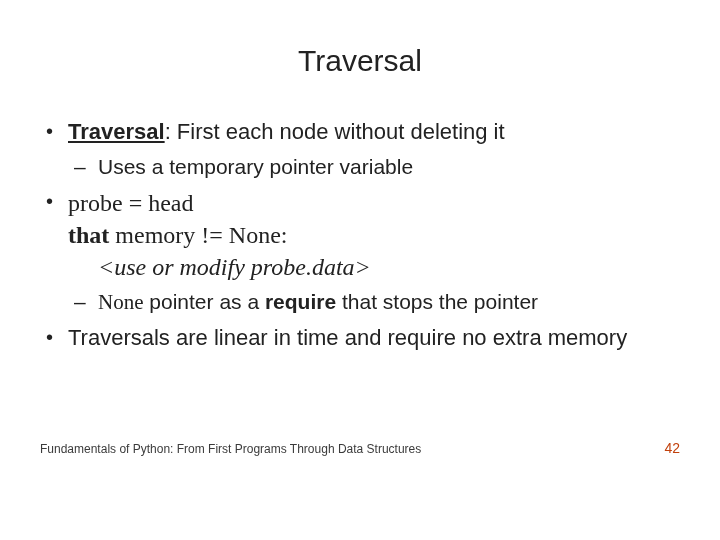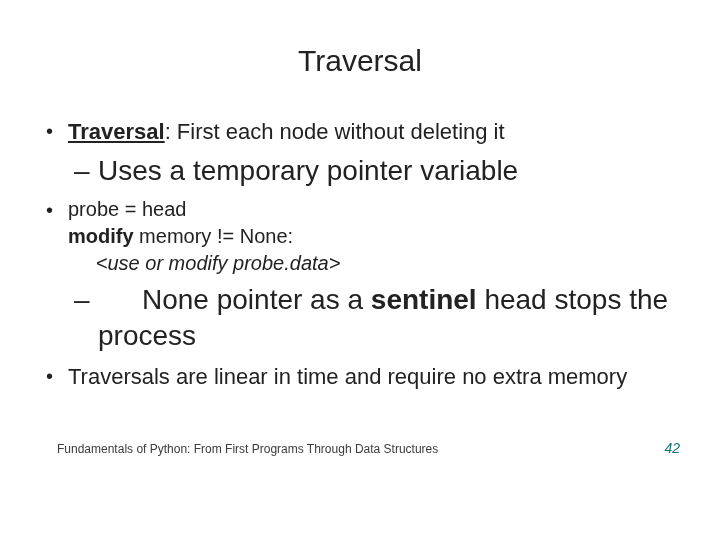--- a/index.html
+++ b/index.html
@@ -40,83 +40,81 @@
     content: "•";
     position: absolute;
     left: 6px;
     top: 0;
     font-size: 20px;
   }
   ul.level2 {
     list-style: none;
     padding-left: 0;
     margin: 6px 0 0 0;
-    font-size: 28px;
+    font-size: 21px;
   }
   ul.level2 > li {
     position: relative;
     padding-left: 30px;
     margin-bottom: 6px;
   }
   ul.level2 > li.dash::before {
     content: "–";
     position: absolute;
     left: 6px;
     top: 0;
   }
   .bold { font-weight: 700; }
   .under { text-decoration: underline; }
   .code {
-    font-family: Liberation Sans, sans-serif;
-    font-size: 20px;
+    font-family: Liberation Serif, serif;
+    font-size: 24px;
     white-space: pre;
     display: block;
     line-height: 1.25;
     margin: 2px 0 2px 0;
   }
   .ital { font-style: italic; }
-  .codein { font-family: Liberation Sans, sans-serif; margin-left: 44px; }
+  .codein { font-family: Liberation Serif, serif; }
   .footer {
     position: absolute;
     left: 40px;
     right: 40px;
     bottom: 20px;
     font-size: 12px;
     color: #3b3b3b;
-    margin-left: 17px;
   }
   .pagenum {
     position: absolute;
     right: 40px;
     bottom: 20px;
     font-size: 14px;
-    color: #0f766e;
-    font-style: italic;
+    color: #c2410c;
   }
 </style>
 </head>
 <body>
 
 <div class="slide">
   <div class="title">Traversal</div>
 
   <ul class="level1">
     <li>
       <span class="bold under">Traversal</span><span>: First each node without deleting it</span>
       <ul class="level2">
         <li class="dash">Uses a temporary pointer variable</li>
       </ul>
     </li>
 
     <li>
       <span class="code">probe = head</span>
-      <span class="code"><span class="bold">modify</span><span> memory != None:</span></span>
+      <span class="code"><span class="bold">that</span><span> memory != None:</span></span>
       <span class="code ital">     &lt;use or modify probe.data&gt;</span>
       <ul class="level2">
-        <li class="dash"><span class="codein">None</span><span> pointer as a </span><span class="bold">sentinel</span><span> head stops the process</span></li>
+        <li class="dash"><span class="codein">None</span><span> pointer as a </span><span class="bold">require</span><span> that stops the pointer</span></li>
       </ul>
     </li>
 
     <li>Traversals are linear in time and require no extra memory</li>
   </ul>
 
   <div class="footer">Fundamentals of Python: From First Programs Through Data Structures</div>
   <div class="pagenum">42</div>
 </div>
 

